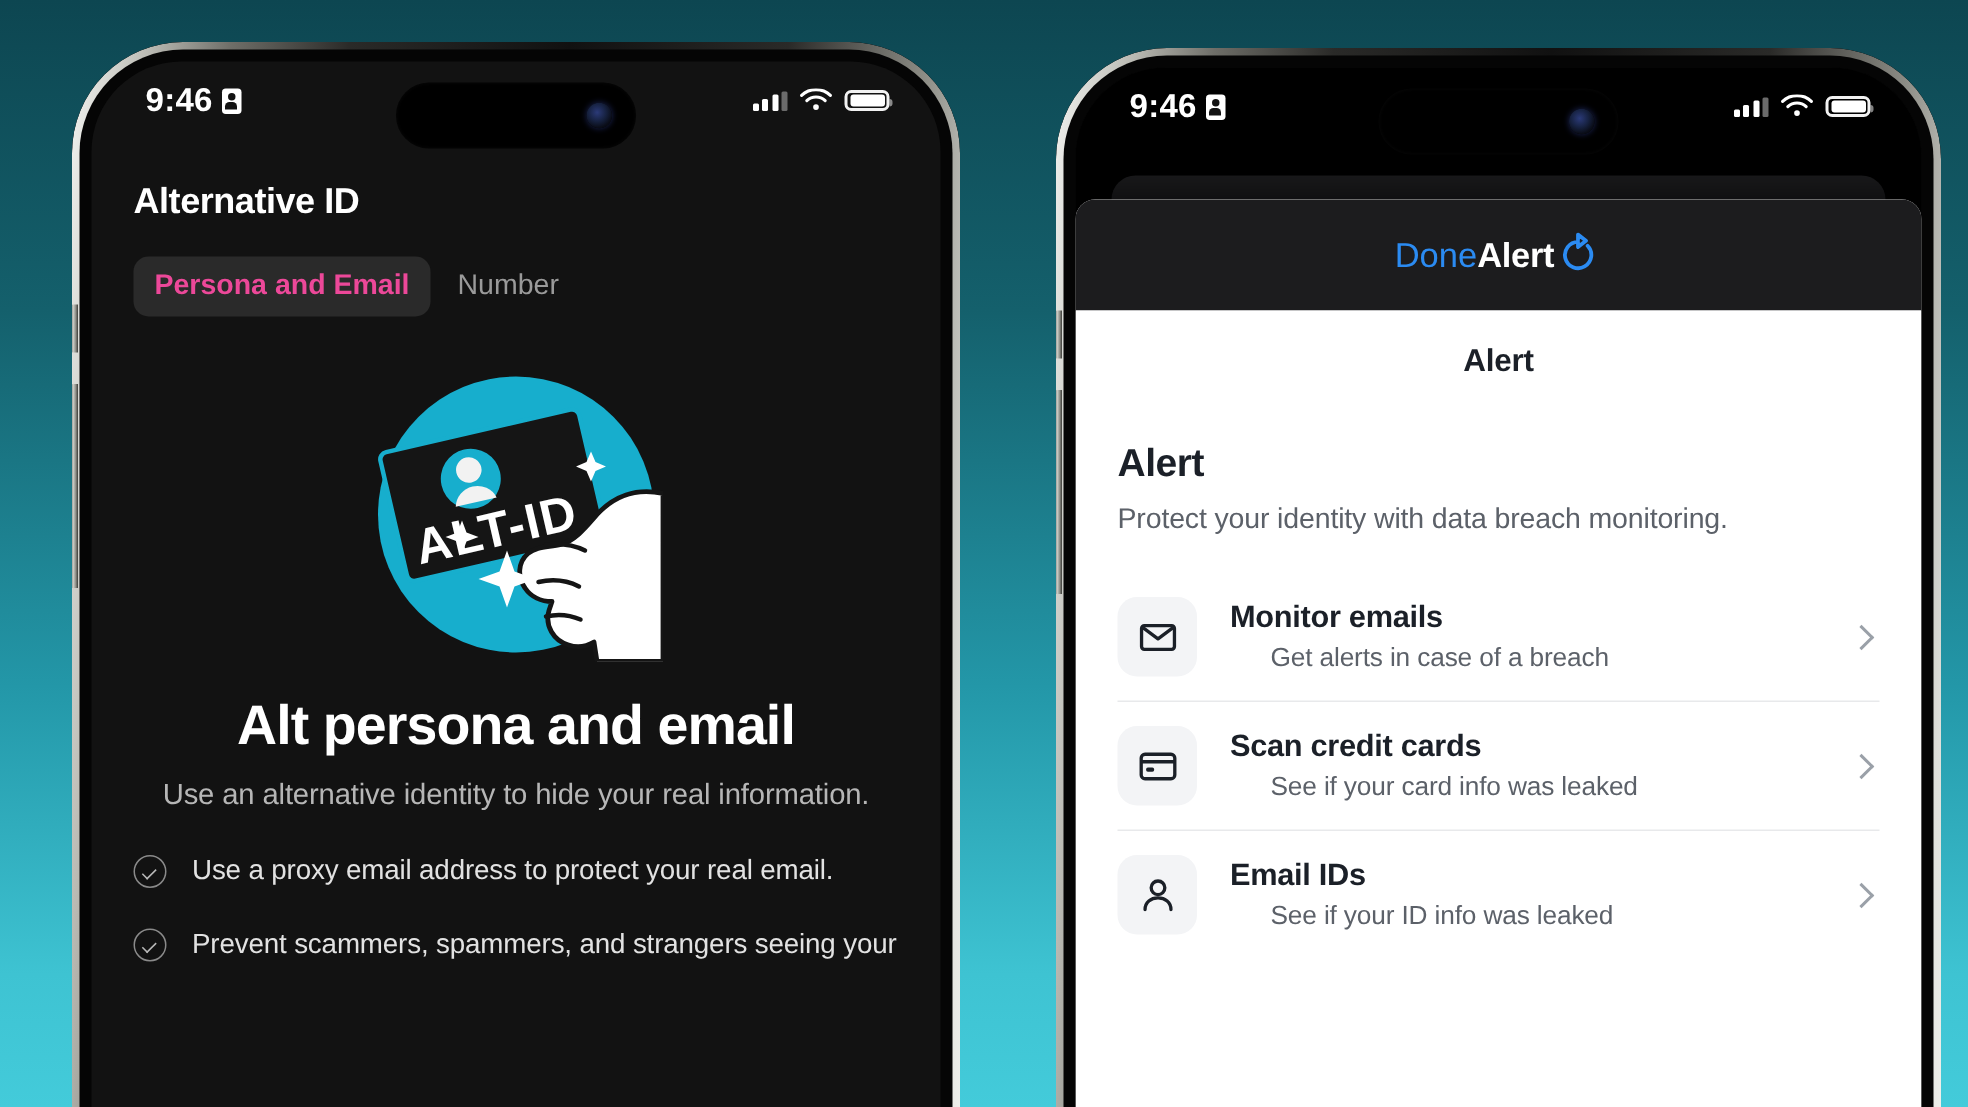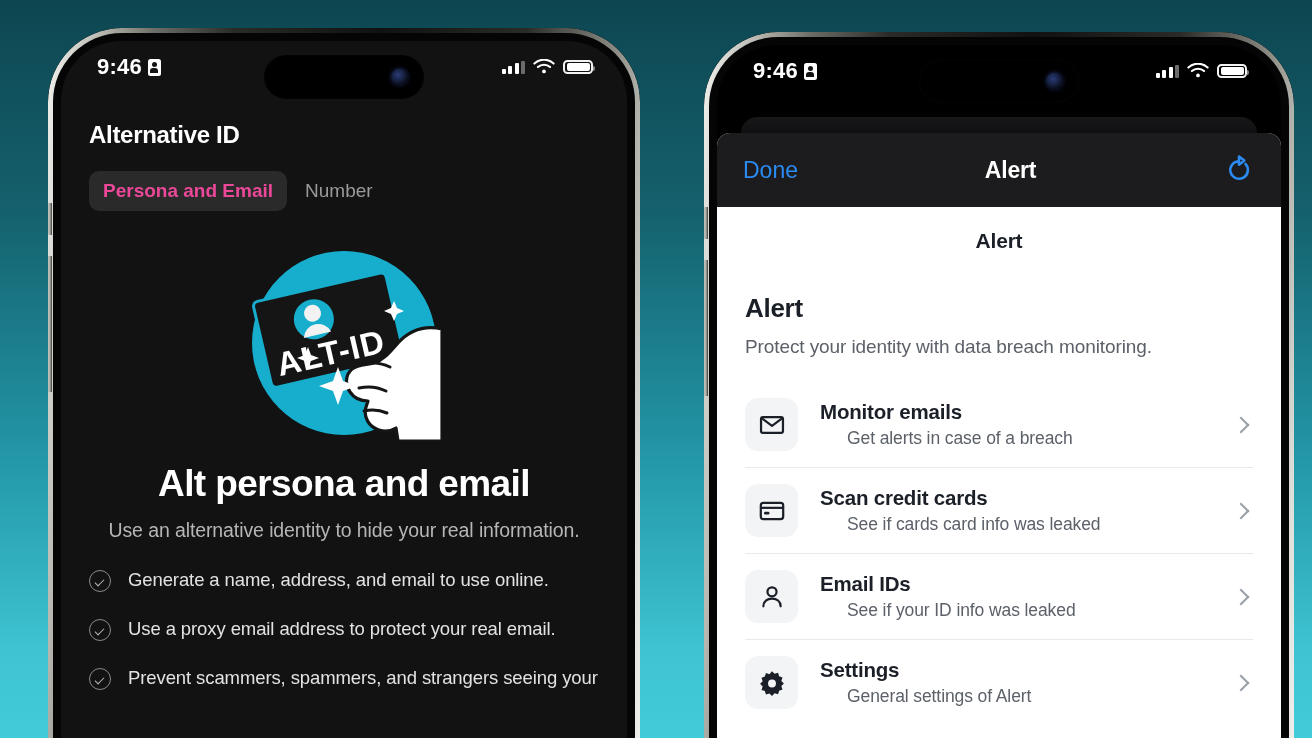--- a/index.html
+++ b/index.html
@@ -152,21 +152,21 @@
     background:#1b1b1d; border-radius:16px 16px 0 0;
   }
   .sheet {
     position:absolute; left:0; right:0; top:88px; bottom:0;
     border-radius:13px 13px 0 0; overflow:hidden;
     background:#fff;
     box-shadow:0 -6px 22px rgba(0,0,0,.55);
   }
   .sheet-bar {
     height:74px; background:#1c1c1e;
-    display:flex; align-items:center; justify-content:space-between;
+    display:flex; align-items:center; justify-content:center;
     padding:0 26px;
   }
   .sheet-done { color:#2b8bf2; font-size:23px; }
   .sheet-title { color:#fff; font-size:23px; font-weight:600; letter-spacing:-.2px; }
   .refresh-ic { width:32px; height:32px; }
 
   .sheet-body { background:#fff; padding:0 28px; height:100%; }
   .sheet-h { text-align:center; font-size:21px; font-weight:600; color:#1b2028; padding:22px 0 2px; letter-spacing:-.2px; }
   .sheet-sect { font-size:26px; font-weight:700; color:#1b2028; margin-top:38px; letter-spacing:-.3px; }
   .sheet-desc { font-size:19px; color:#5c6169; margin-top:12px; letter-spacing:-.1px; }
@@ -255,24 +255,20 @@
           <path d="M148 56l3 7 7 3-7 3-3 7-3-7-7-3 7-3z" fill="#ffffff"></path>
         </svg>
       </div>
 
       <div class="l-h1">Alt persona and email</div>
       <div class="l-sub">Use an alternative identity to hide your real information.</div>
 
       <div class="bullets">
         <div class="bullet">
           <span class="ck"></span>
-          <p>Generate a name, address, and email to use online.</p>
-        </div>
-        <div class="bullet">
-          <span class="ck"></span>
           <p>Use a proxy email address to protect your real email.</p>
         </div>
         <div class="bullet">
           <span class="ck"></span>
           <p>Prevent scammers, spammers, and strangers seeing your</p>
         </div>
       </div>
     </div>
   </div>
 </div>
@@ -351,51 +347,38 @@
             <div class="row">
               <div class="tile">
                 <svg width="28" height="28" viewBox="0 0 24 24">
                   <rect x="2.4" y="5" width="19.2" height="14" rx="2.2" stroke="#1b2028" stroke-width="1.9" fill="none"></rect>
                   <path d="M2.4 9.3h19.2" stroke="#1b2028" stroke-width="1.9"></path>
                   <rect x="5.2" y="12.6" width="4.6" height="2.4" rx="1" fill="#1b2028"></rect>
                 </svg>
               </div>
               <div class="txt">
                 <div class="rt">Scan credit cards</div>
-                <div class="rs">See if cards card info was leaked</div>
+                <div class="rs">See if your card info was leaked</div>
               </div>
               <span class="chev"></span>
             </div>
 
             <div class="row">
               <div class="tile">
                 <svg width="28" height="28" viewBox="0 0 24 24">
                   <circle cx="12" cy="7.6" r="3.9" stroke="#1b2028" stroke-width="1.9" fill="none"></circle>
                   <path d="M4.6 20c0-4.2 3.3-6.6 7.4-6.6s7.4 2.4 7.4 6.6" stroke="#1b2028" stroke-width="1.9" fill="none" stroke-linecap="round"></path>
                 </svg>
               </div>
               <div class="txt">
                 <div class="rt">Email IDs</div>
                 <div class="rs">See if your ID info was leaked</div>
               </div>
               <span class="chev"></span>
             </div>
 
-            <div class="row">
-              <div class="tile">
-                <svg width="28" height="28" viewBox="0 0 24 24">
-                  <path d="M12 1.9l2.2 2.2 3-.9.9 3 2.9 1-1 3 2.2 2.2-2.2 2.2 1 3-2.9 1-.9 3-3-.9L12 23.2 9.8 21l-3 .9-.9-3-2.9-1 1-3-2.2-2.2 2.2-2.2-1-3 2.9-1 .9-3 3 .9z" fill="#1b2028"></path>
-                  <circle cx="12" cy="12.5" r="3.4" fill="#f3f4f6"></circle>
-                </svg>
-              </div>
-              <div class="txt">
-                <div class="rt">Settings</div>
-                <div class="rs">General settings of Alert</div>
-              </div>
-              <span class="chev"></span>
-            </div>
 
           </div>
         </div>
       </div>
     </div>
   </div>
 </div>
 
 </body></html>

